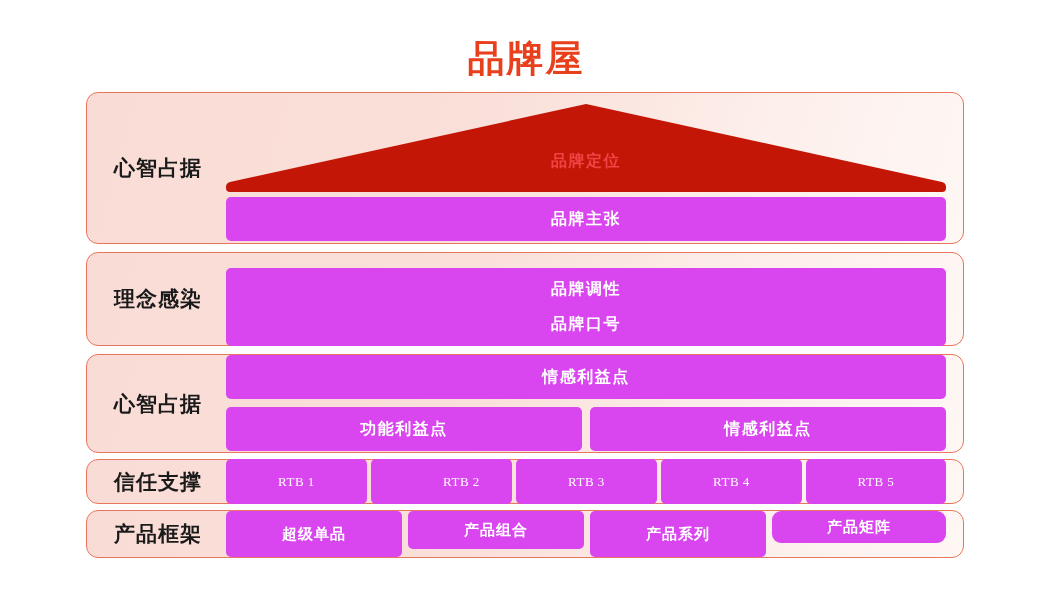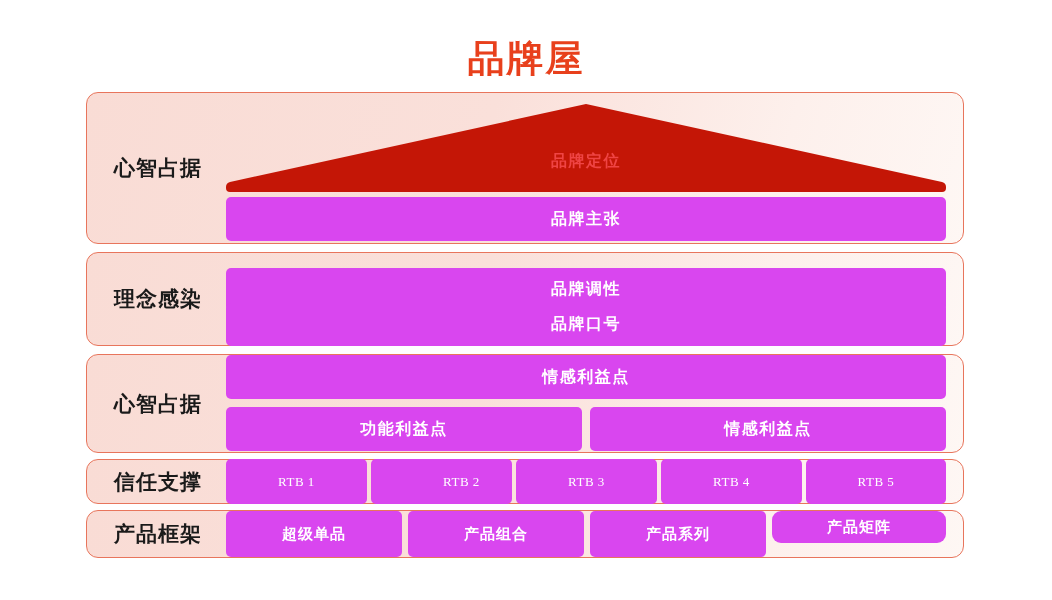--- a/index.html
+++ b/index.html
@@ -116,17 +116,17 @@
   <div class="bar rtb" style="left:371px;top:459px;width:141px;height:45px;padding-left:40px;">RTB 2</div>
   <div class="bar rtb" style="left:516px;top:459px;width:141px;height:45px;">RTB 3</div>
   <div class="bar rtb" style="left:661px;top:459px;width:141px;height:45px;">RTB 4</div>
   <div class="bar rtb" style="left:806px;top:459px;width:140px;height:45px;">RTB 5</div>
 
   <div class="panel" style="left:86px;top:510px;width:878px;height:48px;">
     <div class="panel-label">产品框架</div>
   </div>
 
   <div class="bar small" style="left:226px;top:511px;width:176px;height:46px;">超级单品</div>
-  <div class="bar small" style="left:408px;top:511px;width:176px;height:46px;">产品组合</div>
+  <div class="bar small" style="left:408px;top:511px;width:176px;height:38px;">产品组合</div>
   <div class="bar small" style="left:590px;top:511px;width:176px;height:46px;">产品系列</div>
   <div class="bar small" style="left:772px;top:511px;width:174px;height:32px;border-radius:9px;">产品矩阵</div>
 
 </div>
 
 </body></html>

